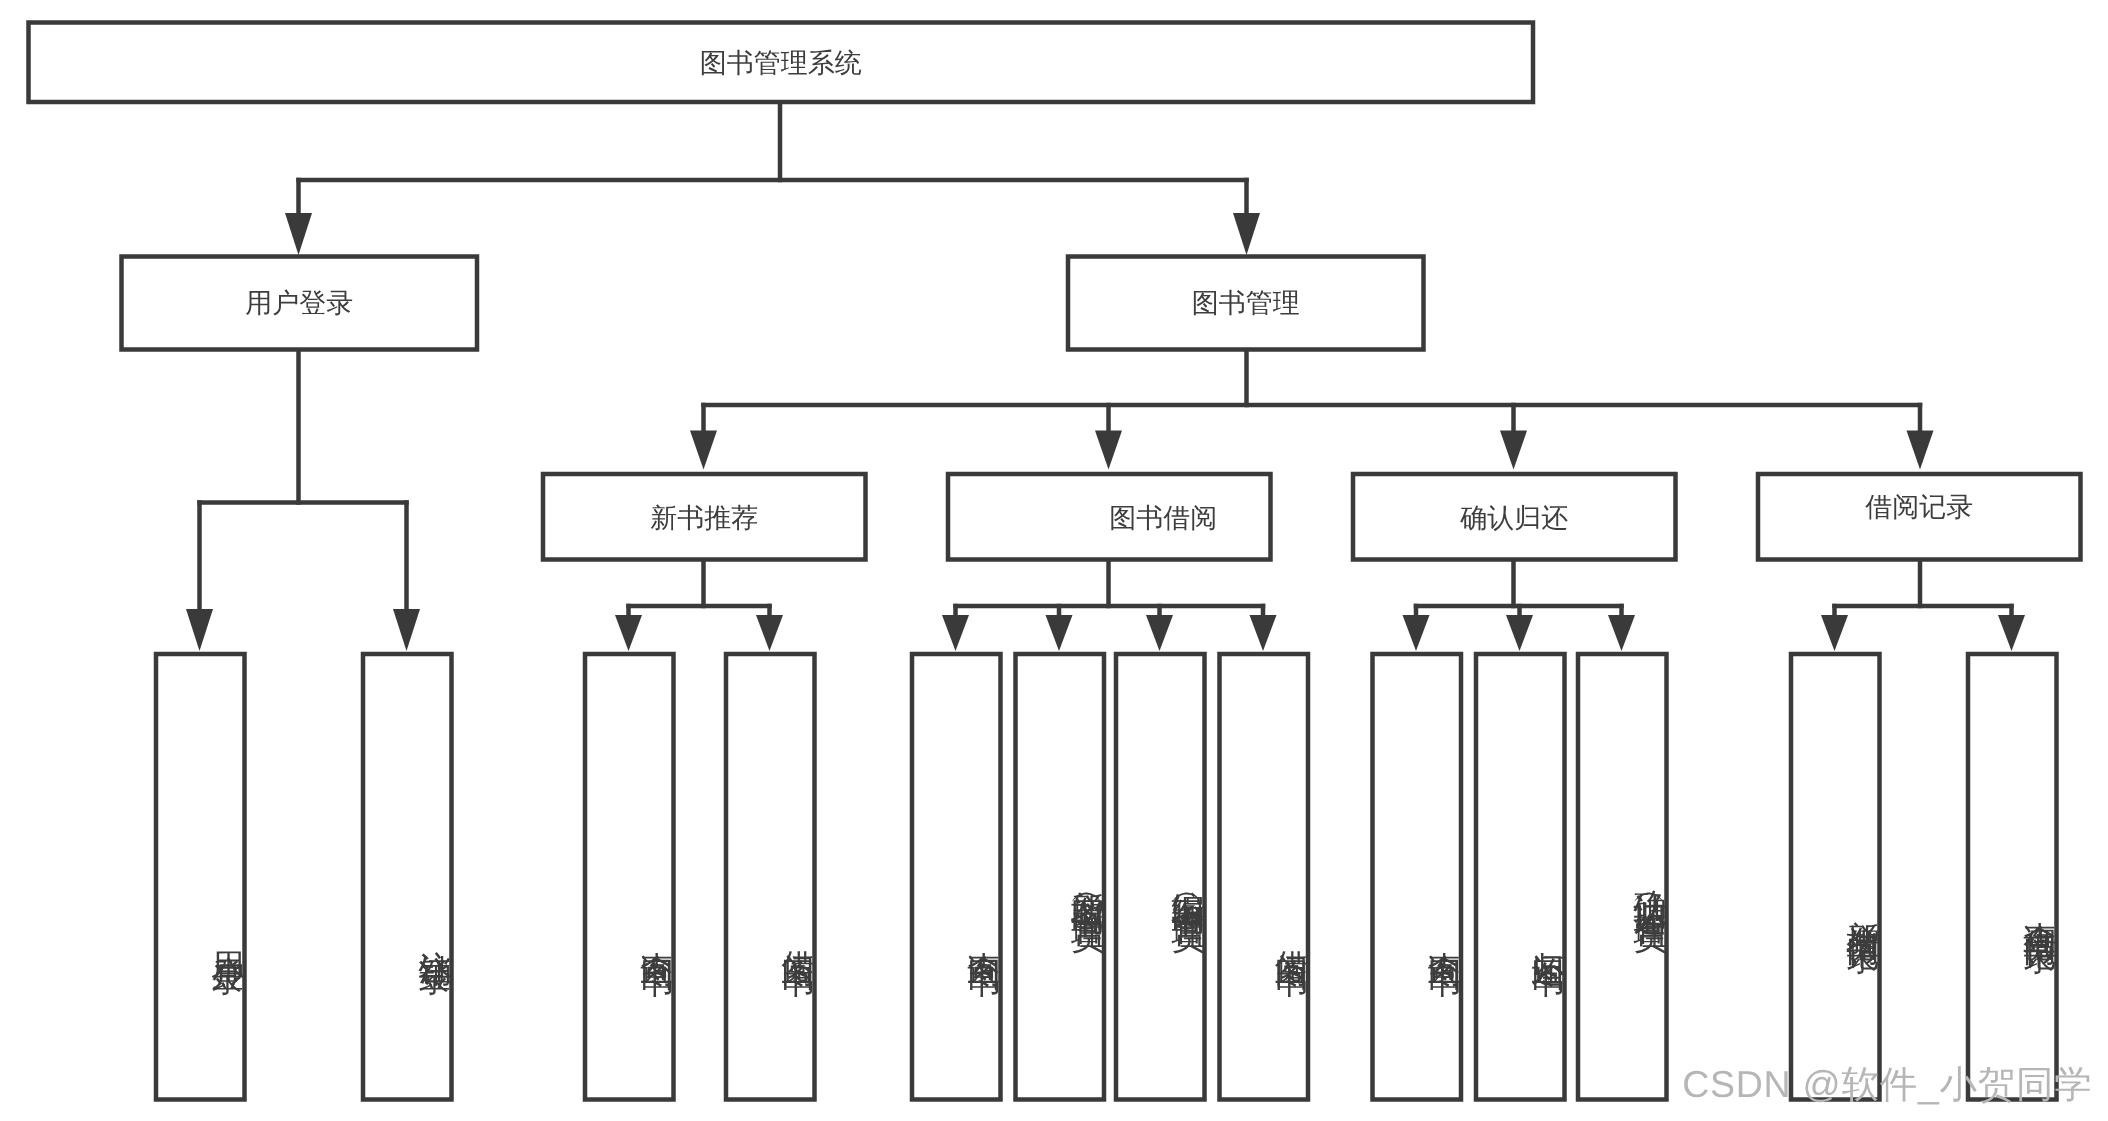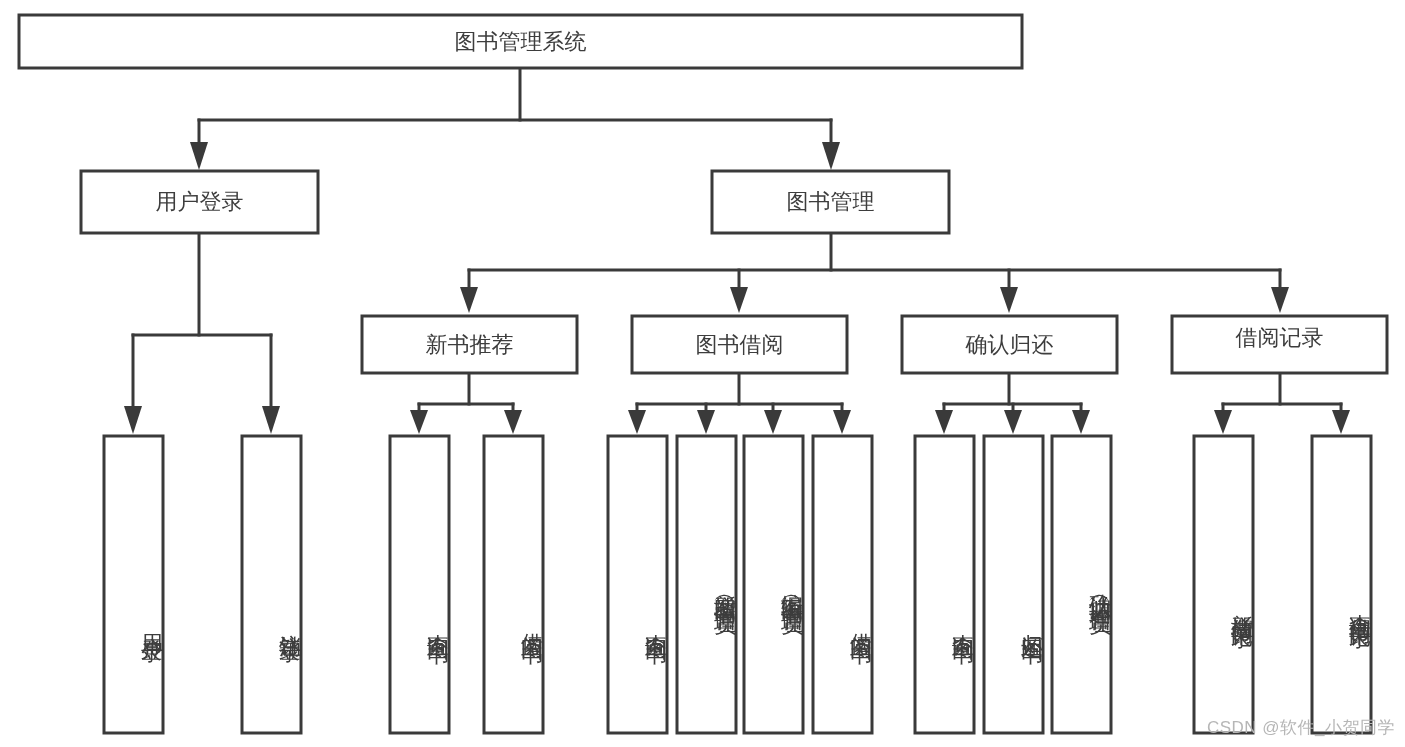--- a/index.html
+++ b/index.html
@@ -56,31 +56,31 @@
     color: #3d3d3d;
     white-space: nowrap;
     pointer-events: none;
   }
   .hlabel-wrap {
     position: absolute;
     display: flex;
     align-items: center;
     justify-content: center;
     font-family: "Liberation Sans", "DejaVu Sans", sans-serif;
-    font-size: 22px;
+    font-size: 18px;
     color: #3d3d3d;
     white-space: nowrap;
     pointer-events: none;
   }
   #watermark {
     position: absolute;
     right: 10px;
     bottom: 8px;
     font-family: "Liberation Sans", "DejaVu Sans", sans-serif;
-    font-size: 17px;
+    font-size: 25px;
     color: #b6b6b6;
     letter-spacing: 0.5px;
     white-space: nowrap;
   }
 </style>
 </head>
 <body>
 
 <div id="diagram-root">
 
@@ -183,21 +183,21 @@
     <rect class="node-box" x="1194" y="436" width="59" height="297"></rect>
     <rect class="node-box" x="1312" y="436" width="59" height="297"></rect>
   </svg>
 
   <div class="hlabel-wrap" style="left:19px; top:15px; width:1003px; height:53px;">图书管理系统</div>
 
   <div class="hlabel-wrap" style="left:81px; top:171px; width:237px; height:62px;">用户登录</div>
   <div class="hlabel-wrap" style="left:712px; top:171px; width:237px; height:62px;">图书管理</div>
 
   <div class="hlabel-wrap" style="left:362px; top:316px; width:215px; height:57px;">新书推荐</div>
-  <div class="hlabel-wrap" style="left:632px; top:316px; width:215px; height:57px;">图书借阅</div>
+  <div class="hlabel-wrap" style="left:632px; top:316px; width:215px; height:57px;padding-left:36px;">图书借阅</div>
   <div class="hlabel-wrap" style="left:902px; top:316px; width:215px; height:57px;">确认归还</div>
   <div class="hlabel-wrap" style="left:1172px; top:316px; width:215px; height:44px;">借阅记录</div>
 
   <div class="vlabel-wrap" style="left:104px; top:511px; width:59px; height:222px;">用户登录</div>
   <div class="vlabel-wrap" style="left:242px; top:511px; width:59px; height:222px;">注销登录</div>
   <div class="vlabel-wrap" style="left:390px; top:511px; width:59px; height:222px;">查询图书</div>
   <div class="vlabel-wrap" style="left:484px; top:511px; width:59px; height:222px;">借阅图书</div>
   <div class="vlabel-wrap" style="left:608px; top:511px; width:59px; height:222px;">查询图书</div>
   <div class="vlabel-wrap" style="left:677px; top:446px; width:59px; height:287px;">新增图书（管理员）</div>
   <div class="vlabel-wrap" style="left:744px; top:446px; width:59px; height:287px;">编辑图书（管理员）</div>

